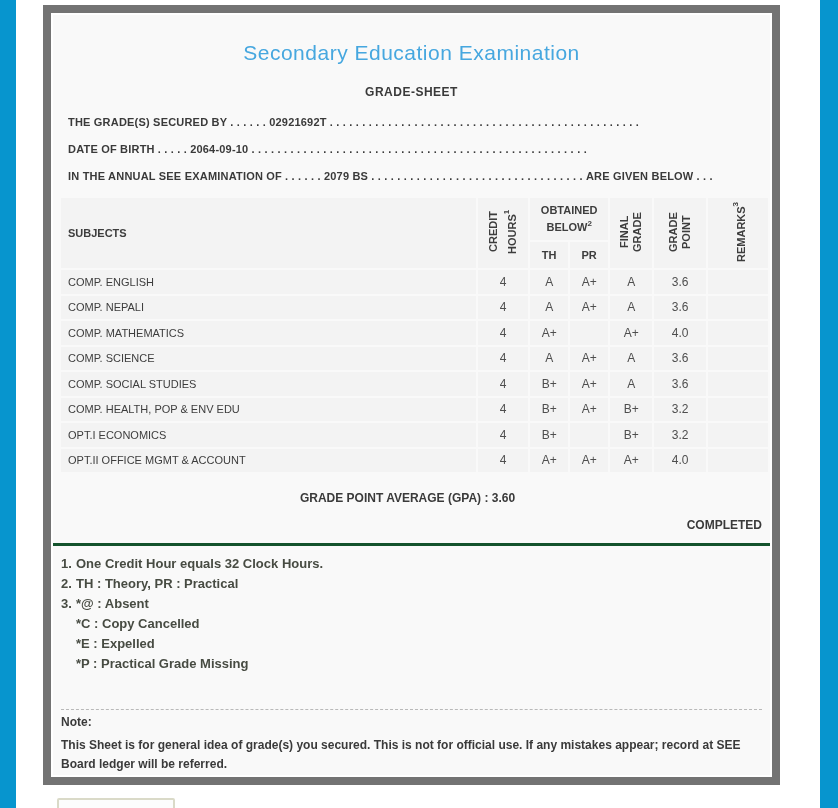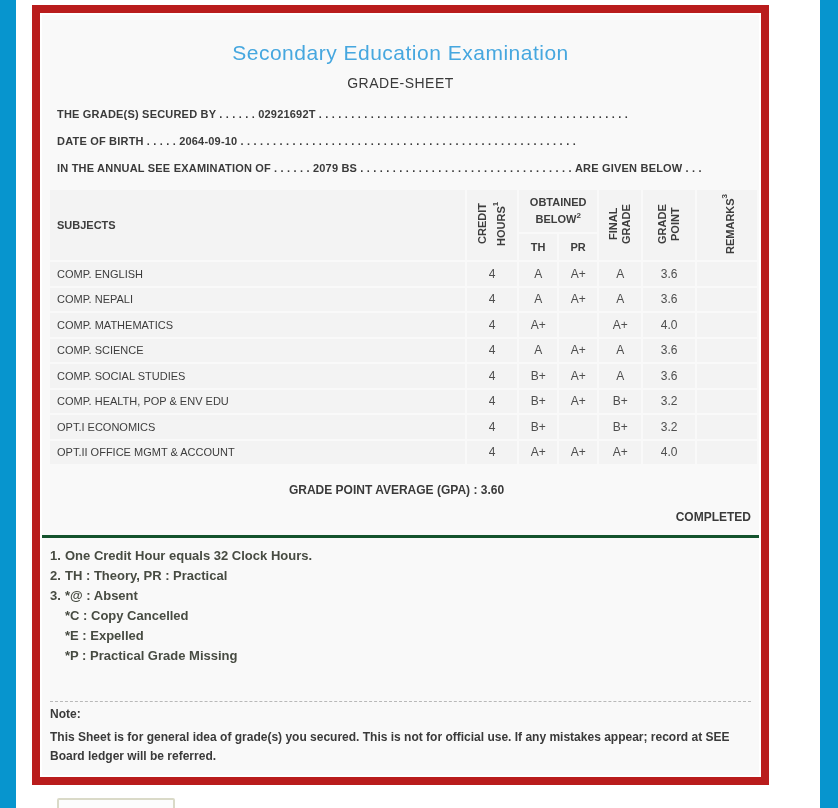--- a/index.html
+++ b/index.html
@@ -2,27 +2,27 @@
 <html><head>
 <meta charset="utf-8">
 <style>
   * { margin:0; padding:0; box-sizing:border-box; }
   html,body { width:838px; height:808px; overflow:hidden; background:#fff;
     font-family:"Liberation Sans", sans-serif; position:relative; }
   .edge { position:absolute; top:0; bottom:0; }
   .edge-left  { left:0; width:16px; background:#0795CE; }
   .edge-right { right:0; width:18px; background:#0795CE; }
 
-  .panel { position:absolute; left:32px; top:5px; width:737px; height:780px;
-    background:#b91c1c; padding:8px; }
+  .panel { position:absolute; left:43px; top:5px; width:737px; height:780px;
+    background:#737373; padding:8px; }
   .inner { border:2px solid #fff; background:#f9f9f9; height:100%; width:100%; }
 
   .title { text-align:center; margin-top:26px; font-size:21px; font-weight:400;
     color:#46A7DF; letter-spacing:0.5px; }
-  .subtitle { text-align:center; margin-top:10px; font-size:14px; font-weight:normal;
+  .subtitle { text-align:center; margin-top:20px; font-size:12px; font-weight:bold;
     color:#3a3a3a; letter-spacing:0.5px; }
 
   .dotlines { margin:16px 10px 0 15px; }
   .dotline { font-size:11px; font-weight:bold; color:#3a3a3a; line-height:15px;
     margin-bottom:12px; white-space:nowrap; overflow:hidden; }
   .dotline span { letter-spacing:0.2px; }
 
   table.grades { border-collapse:separate; border-spacing:2px; margin:10px 0 0 6px;
     table-layout:fixed; }
   table.grades th, table.grades td { background:#f3f3f3; }

